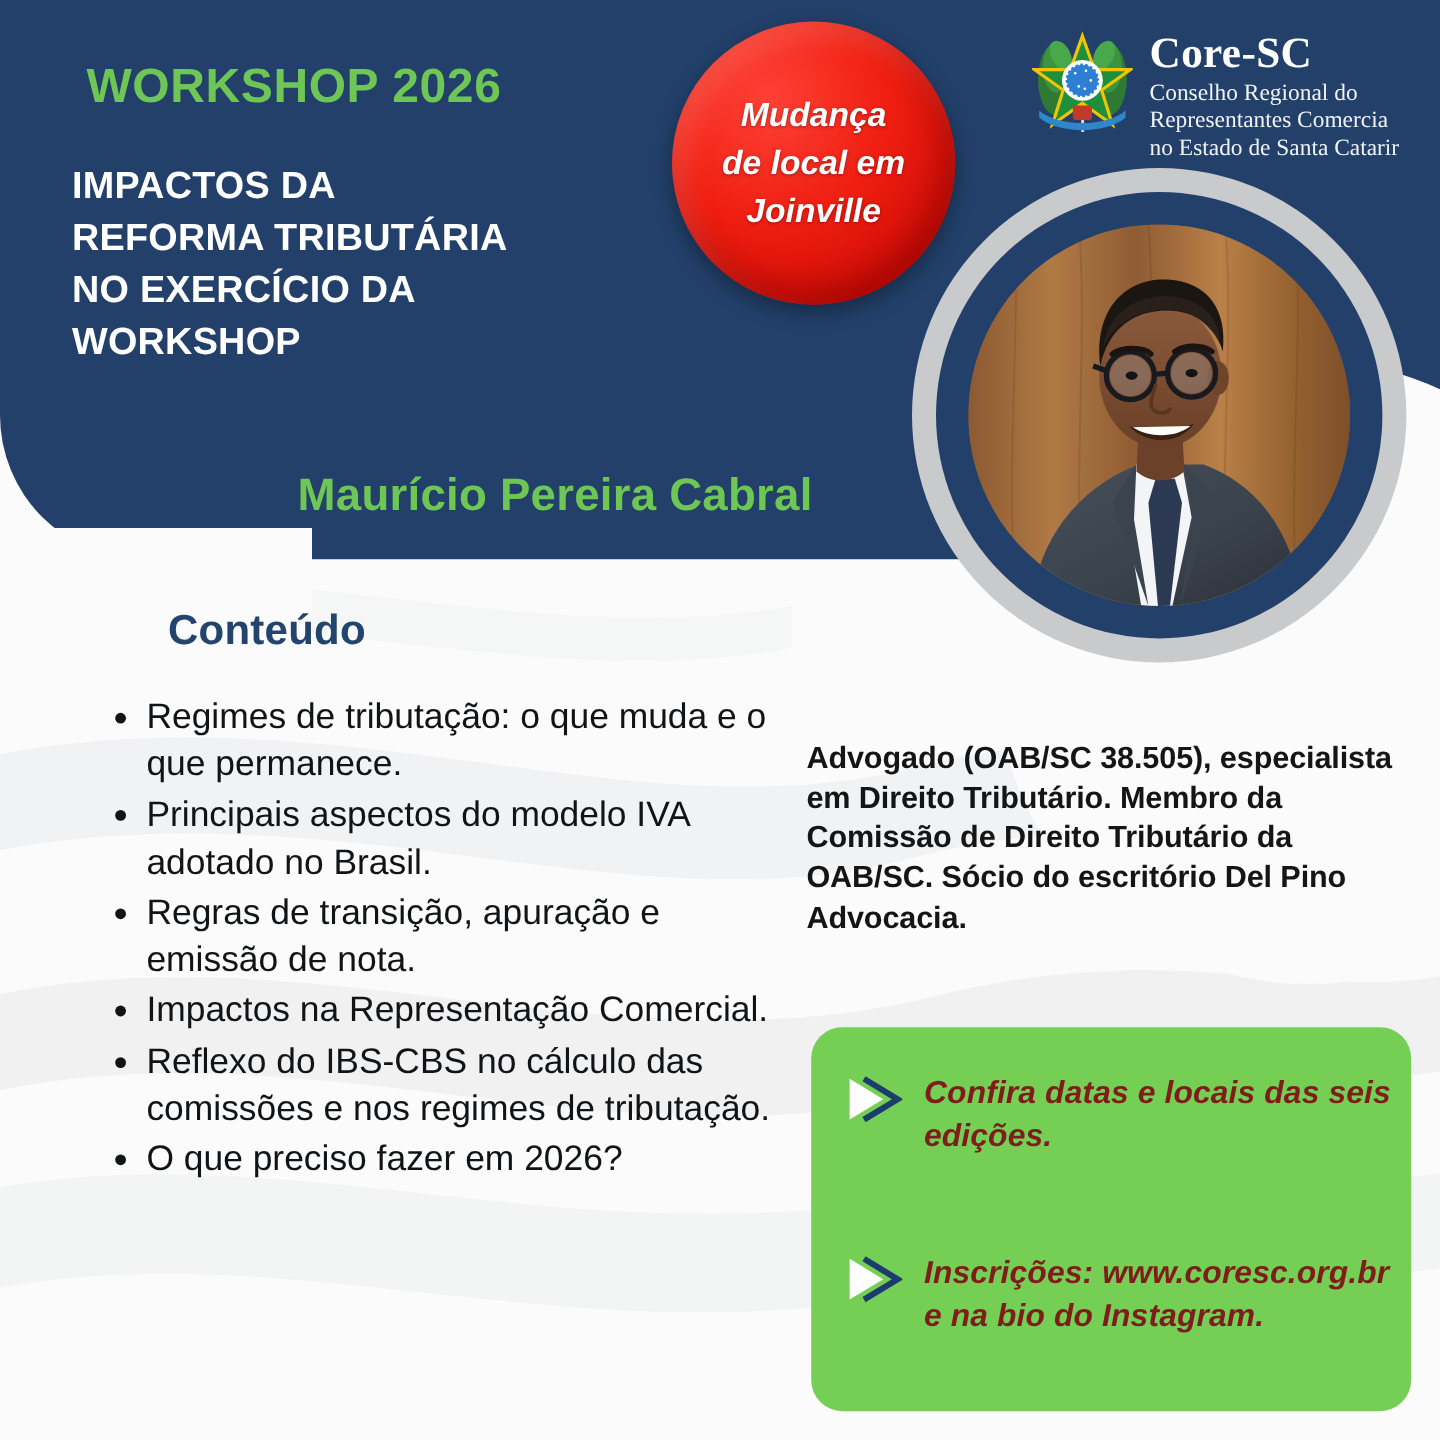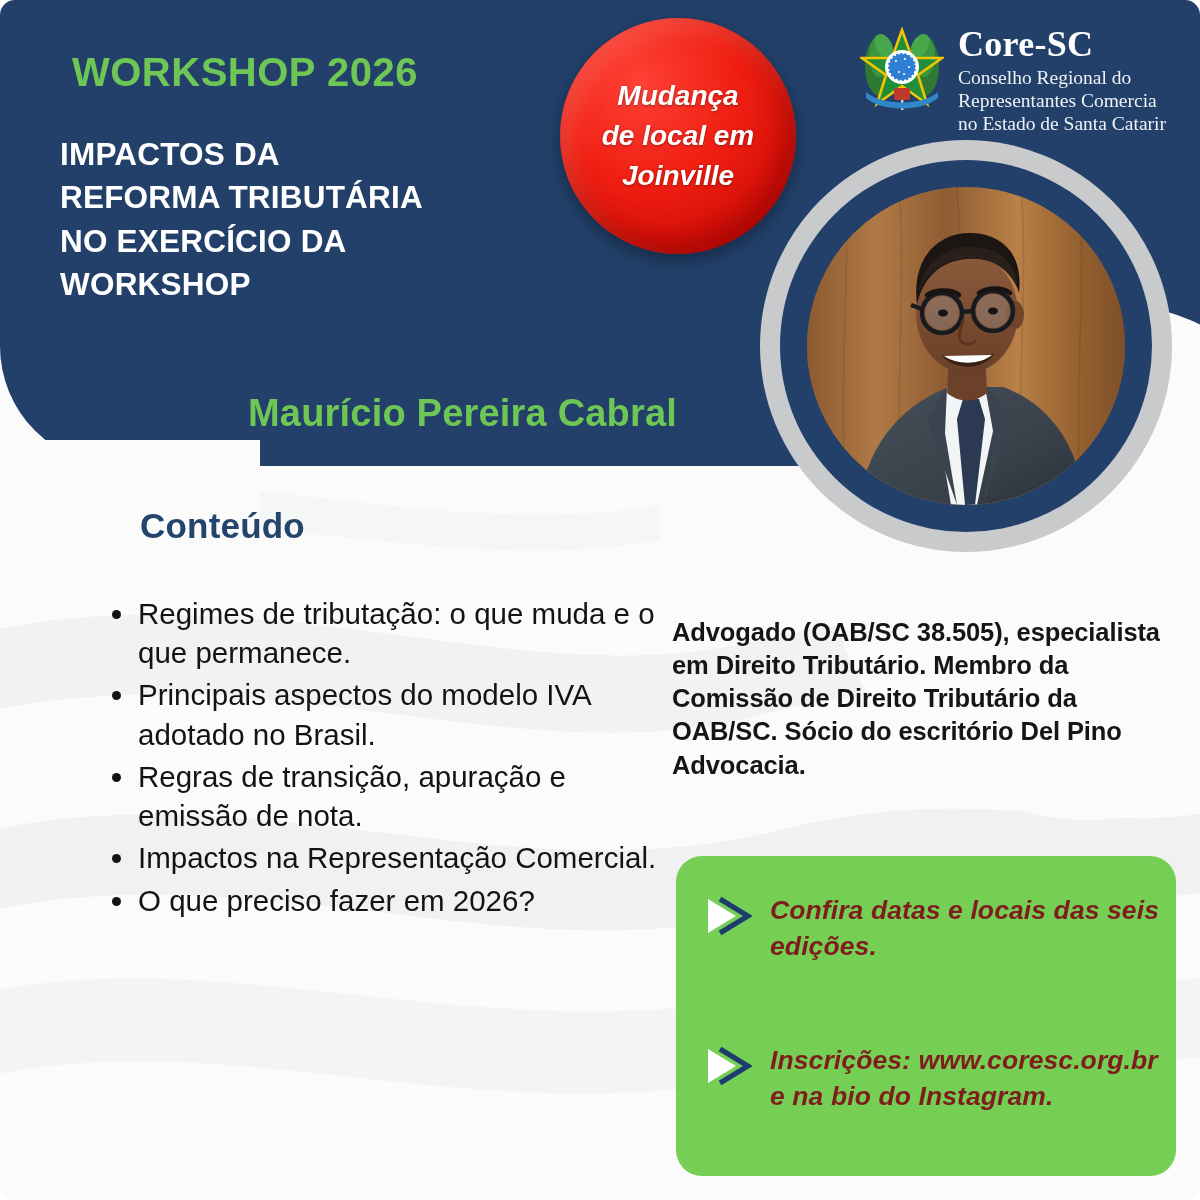--- a/index.html
+++ b/index.html
@@ -5,21 +5,20 @@
   html,body{margin:0;padding:0;}
   body{
     width:1200px;height:1200px;
     font-family:"Liberation Sans",sans-serif;
     background:#ffffff;
     overflow:hidden;
   }
   #poster{
     position:relative;width:1200px;height:1200px;overflow:hidden;
     background:#fbfbfb;
-    border-radius:15px;
   }
   
   .tex{position:absolute;left:0;top:0;width:1200px;height:1200px;pointer-events:none;}
   
   .navy{
     position:absolute;left:0;top:0;width:1200px;height:466px;
     background:#22406a;
     border-bottom-left-radius:120px;
     z-index:2;
   }
@@ -83,21 +82,21 @@
   }
   .photo{
     position:absolute;inset:47px;border-radius:50%;overflow:hidden;background:#8a5a33;
   }
   
   .conteudo{
     position:absolute;left:104px;top:506px;z-index:6;
     color:#23446c;font-size:35px;font-weight:bold;letter-spacing:.2px;margin-left:36px;
   }
   ul.bullets{
-    position:absolute;left:86px;top:578px;width:530px;margin:16px;padding:0 0 0 36px;
+    position:absolute;left:86px;top:578px;width:530px;margin:0;padding:0 0 0 36px;
     z-index:6;list-style:none;
   }
   ul.bullets li{
     position:relative;color:#111315;font-size:29.5px;line-height:1.33;
     margin:0 0 3px 0;font-family:"Liberation Sans",sans-serif;
   }
   ul.bullets li::before{
     content:"";position:absolute;left:-26px;top:16px;width:9px;height:9px;
     border-radius:50%;background:#111315;
   }
@@ -277,20 +276,21 @@
     </div>
   </div>
 
   <div class="conteudo">Conteúdo</div>
 
   <ul class="bullets">
     <li>Regimes de tributação: o que muda e o que permanece.</li>
     <li>Principais aspectos do modelo IVA adotado no Brasil.</li>
     <li>Regras de transição, apuração e emissão de nota.</li>
     <li>Impactos na Representação Comercial.</li>
+    <li>Reflexo do IBS-CBS no cálculo das comissões e nos regimes de tributação.</li>
     <li>O que preciso fazer em 2026?</li>
   </ul>
 
   <div class="bio">Advogado (OAB/SC 38.505), especialista em Direito Tributário. Membro da Comissão de Direito Tributário da OAB/SC. Sócio do escritório Del Pino Advocacia.</div>
 
   <div class="cta">
     <div class="cta-row r1">
       <svg class="arrow" viewBox="0 0 46 40">
         <polygon points="2,3 30,20 2,37" fill="#ffffff"></polygon>
         <polyline points="14,3 42,20 14,37" fill="none" stroke="#1d3c6e" stroke-width="5" stroke-linejoin="miter"></polyline>

